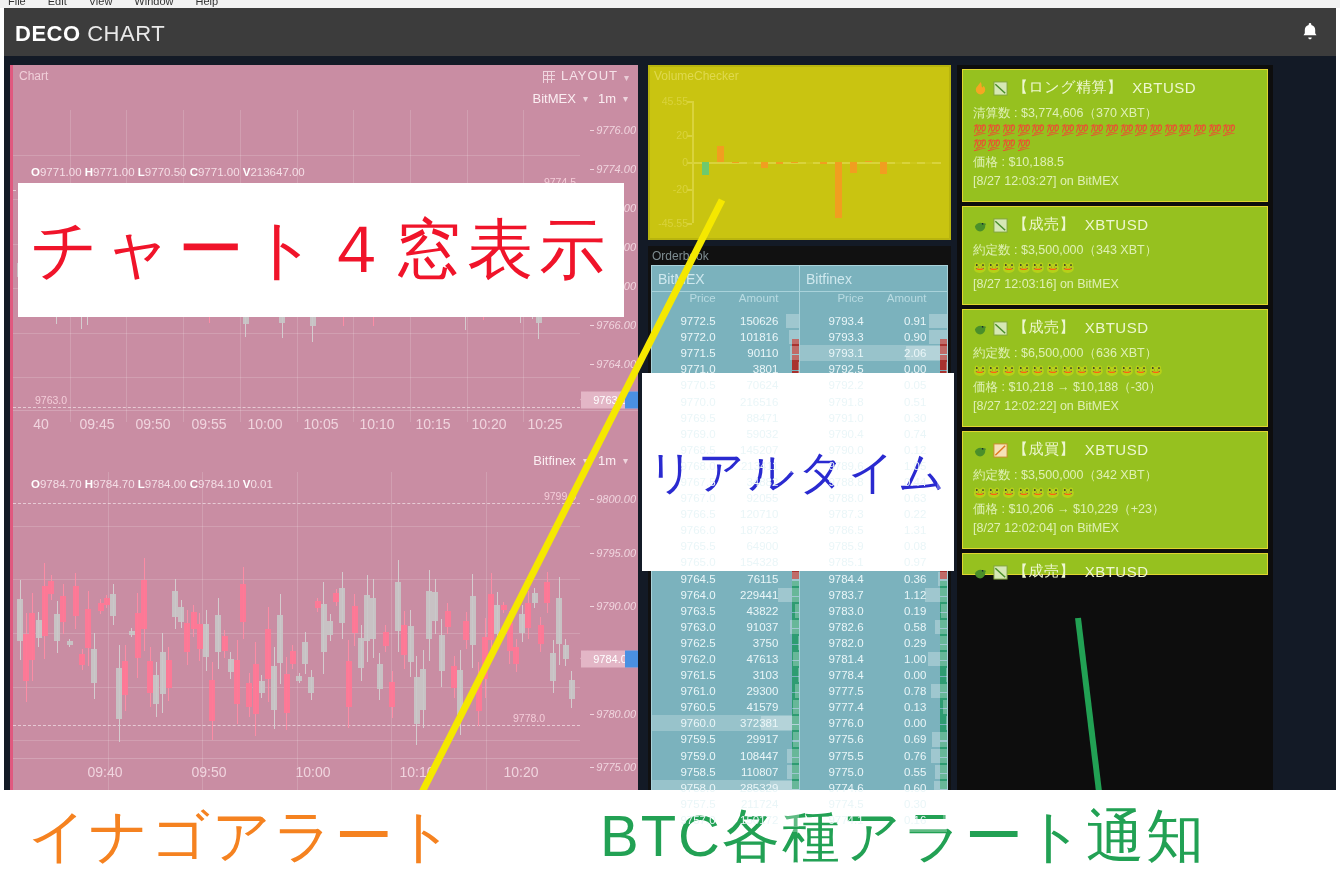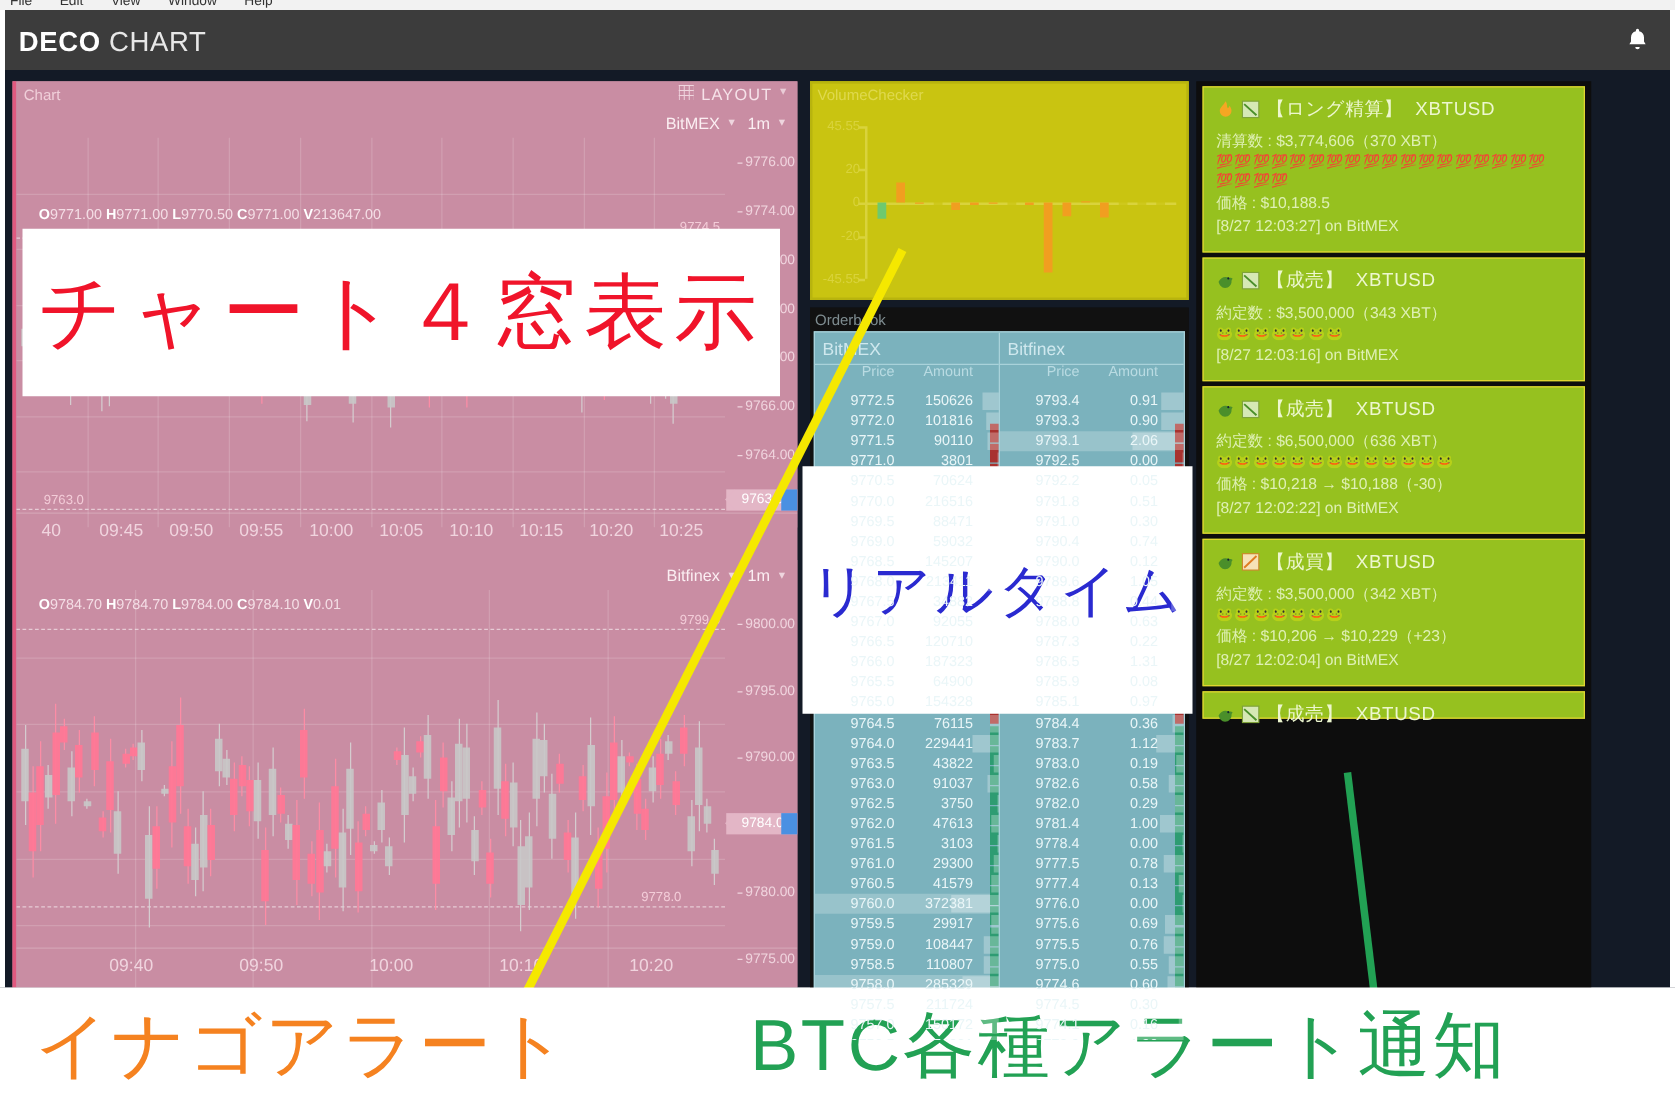--- a/index.html
+++ b/index.html
@@ -36,21 +36,21 @@
   
   .panel { position: absolute; }
   .panel-head { height: 21px; display: flex; align-items: center;
     padding: 0 6px; font-size: 12px; }
 
   
   .chart-panel { left: 10px; top: 9px; width: 628px; height: 725px;
     background: #c98da3; border-left: 3px solid #e0597f; overflow: hidden; }
   .chart-panel .panel-head { background: #c98da3; color: #f0cfd9;
     justify-content: space-between; }
-  .layout-btn { display: flex; align-items: flex-start; gap: 6px; font-size: 13px;
+  .layout-btn { display: flex; align-items: flex-end; gap: 6px; font-size: 13px;
     color: #f6e2e9; letter-spacing: 1px; padding-right: 2px; }
   .grid-ico { display: inline-block; width: 12px; height: 12px;
     background:
       linear-gradient(to right, #f6e2e9 1px, transparent 1px) 0 0/4px 4px,
       linear-gradient(to bottom, #f6e2e9 1px, transparent 1px) 0 0/4px 4px;
     opacity: .85; }
   .sub-bar { height: 24px; display: flex; align-items: center;
     justify-content: flex-end; gap: 10px; padding-right: 10px;
     font-size: 13px; color: #fbeef2; background: #c98da3; }
   .sub-bar .sel { display: flex; align-items: center; gap: 7px; }
@@ -58,21 +58,21 @@
 
   .plot { position: relative; background: #c98da3; overflow: hidden; }
   .plot .gridv, .plot .gridh { position: absolute; background: rgba(255,255,255,.16); }
   .plot .gridv { width: 1px; top: 0; bottom: 0; }
   .plot .gridh { height: 1px; left: 0; right: 58px; }
   .ohlc { position: absolute; left: 18px; font-size: 11.5px; color: #f4dde5;
     white-space: nowrap; }
   .ohlc b { font-weight: 700; color: #fff; }
   .yaxis { position: absolute; right: 0; top: 0; bottom: 0; width: 58px; }
   .ytick { position: absolute; right: 2px; font-size: 11px; color: #f0d4de;
-    transform: translateY(-50%); }
+    transform: translateY(-50%); font-style: italic; }
   .ytick::before { content: ""; position: absolute; left: -6px; top: 50%;
     width: 4px; height: 1px; background: #f0d4de; }
   .ylast { position: absolute; right: 0; height: 17px; line-height: 17px;
     background: #e3b6c6; color: #fff; font-size: 11px; padding: 0 5px 0 12px;
     transform: translateY(-50%); }
   .ylast::before { content: ""; position: absolute; left: -9px; top: 0;
     border: 8.5px solid transparent; border-right-color: #e3b6c6; }
   .blue-tag { position: absolute; right: -3px; width: 16px; height: 17px;
     background: #4a90e2; transform: translateY(-50%); }
   .dashline { position: absolute; left: 0; right: 58px; height: 0;

